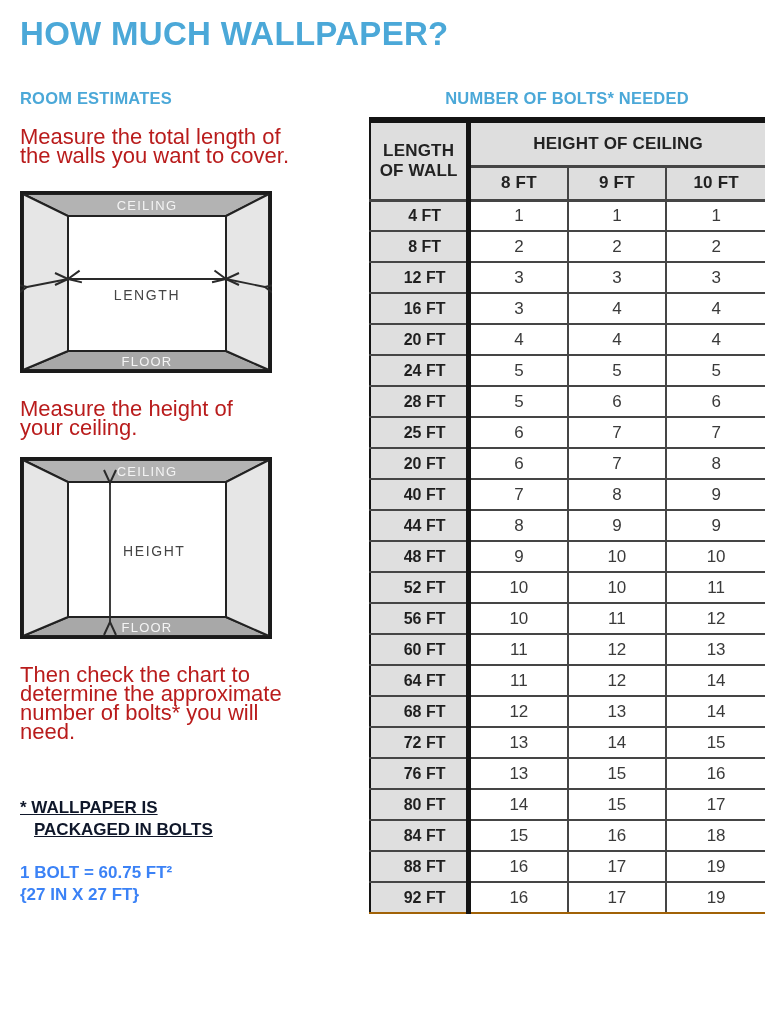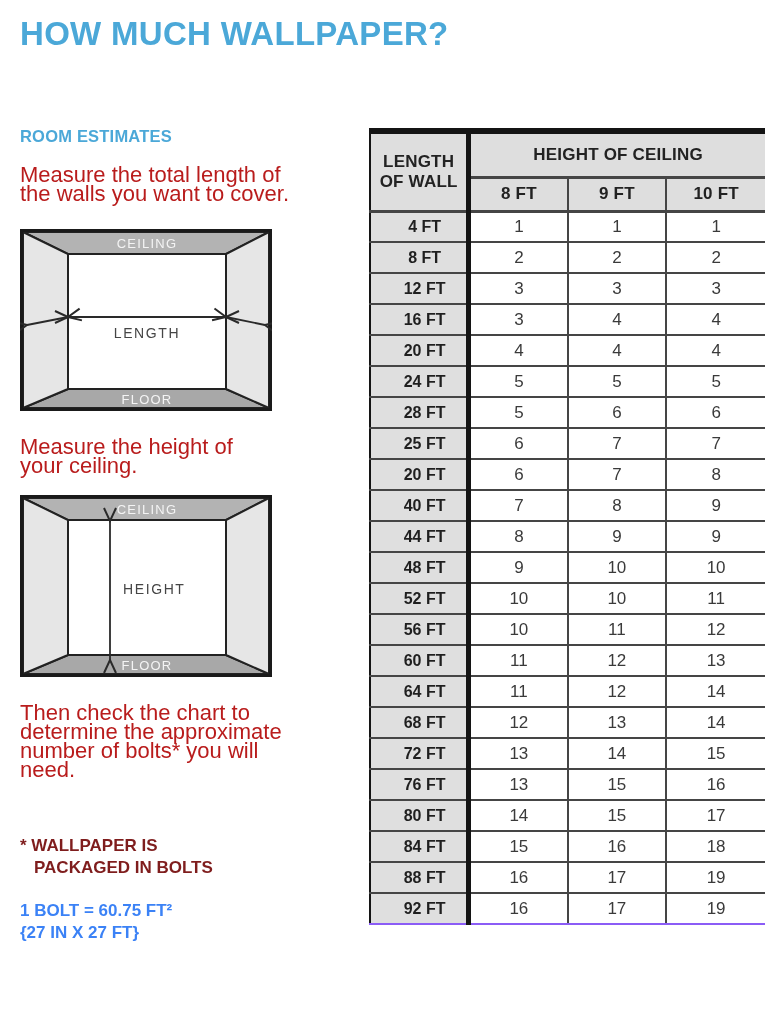--- a/index.html
+++ b/index.html
@@ -12,21 +12,21 @@
   .page { width: 778px; height: 896px; padding: 14px 13px 0 20px; position: relative; }
 
   .page-title {
     color: #4BA8D8;
     font-size: 33px;
     font-weight: 700;
     letter-spacing: 0.3px;
     line-height: 40px;
   }
 
-  .columns { display: flex; margin-top: 74px; gap: 36px; }
+  .columns { display: flex; margin-top: 36px; gap: 36px; }
   .col-left { flex: 0 0 292px; margin-right: 21px; }
   .col-right { flex: 1; }
 
   .section-heading {
     color: #4BA8D8;
     font-size: 16.5px;
     font-weight: 700;
     letter-spacing: 0.2px;
     line-height: 17px;
   }
@@ -39,21 +39,21 @@
     white-space: pre-line;
   }
   .step1 { margin-top: 20px; }
   .step2 { margin-top: 26px; }
   .step3 { margin-top: 26px; }
 
   .room-svg { display: block; width: 252px; height: 182px; }
   .svg1 { margin-top: 26px; }
   .svg2 { margin-top: 20px; }
 
-  .footnote { margin-top: 56px; color: #7f1d1d; font-size: 17px; font-weight: 700; line-height: 21.5px; }
+  .footnote { margin-top: 56px; color: #0f172a; font-size: 17px; font-weight: 700; line-height: 21.5px; text-decoration: underline; }
   .footnote .indent { padding-left: 14px; }
   .bolt-spec { margin-top: 22px; color: #3b82f6; font-size: 17px; font-weight: 700; line-height: 21.5px; }
 
   .svg-wall-label {
     font-family: "Liberation Sans", sans-serif;
     font-size: 13px;
     letter-spacing: 1.2px;
     fill: #f4f4f4;
   }
   .svg-dim-label {
@@ -102,21 +102,21 @@
     font-weight: 400;
     height: 31px;
   }
   
   table.bolts tbody tr > :first-child,
   table.bolts thead tr.group-row > :first-child {
     border-left: 2px solid #141414;
     border-right: 5px solid #141414;
   }
   table.bolts tr > :last-child { border-right: none; }
-  table.bolts tbody tr:last-child > * { border-bottom: 2px solid #8b5cf6; }
+  table.bolts tbody tr:last-child > * { border-bottom: 2px solid #a16207; }
 </style>
 </head>
 <body>
 
 <div class="page">
 
   <h1 class="page-title">HOW MUCH WALLPAPER?</h1>
 
   <div class="columns">
 
@@ -176,20 +176,21 @@
         <div class="indent">PACKAGED IN BOLTS</div>
       </div>
 
       <div class="bolt-spec">
         <div>1 BOLT = 60.75 FT²</div>
         <div>{27 IN X 27 FT}</div>
       </div>
     </div>
 
     <div class="col-right">
+      <h2 class="section-heading">NUMBER OF BOLTS* NEEDED</h2>
 
       <table class="bolts">
         <colgroup>
             <col>
             <col>
             <col>
             <col>
           </colgroup>
         <thead>
           <tr class="group-row">

